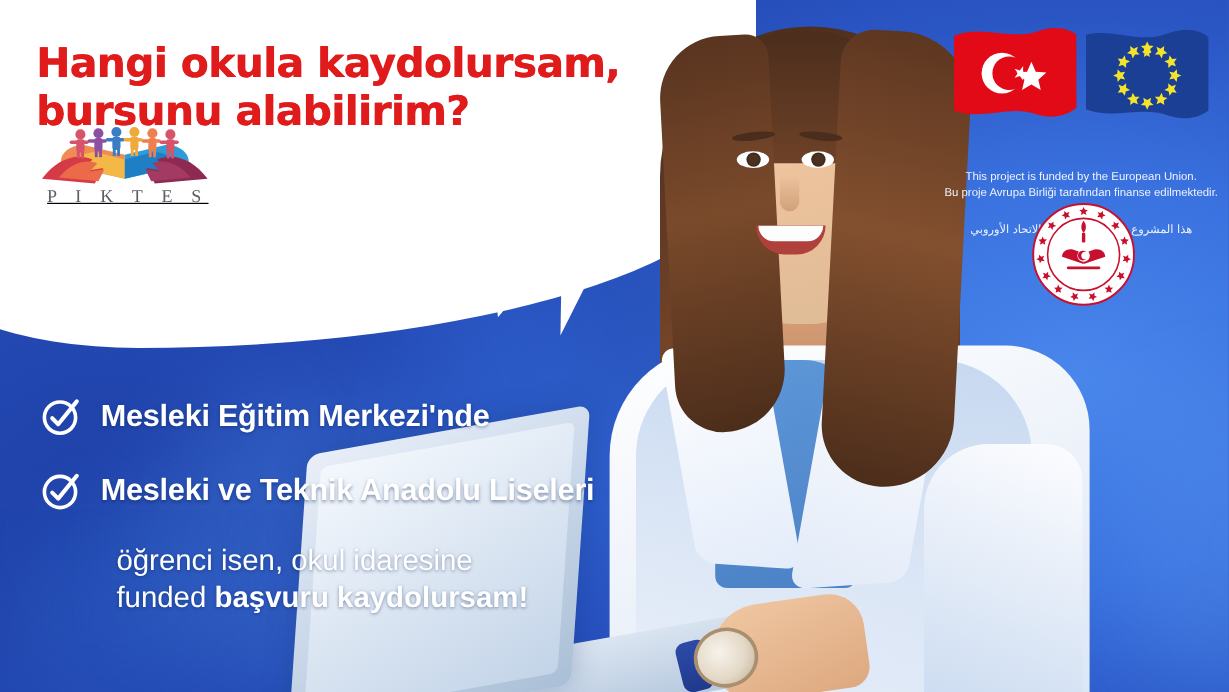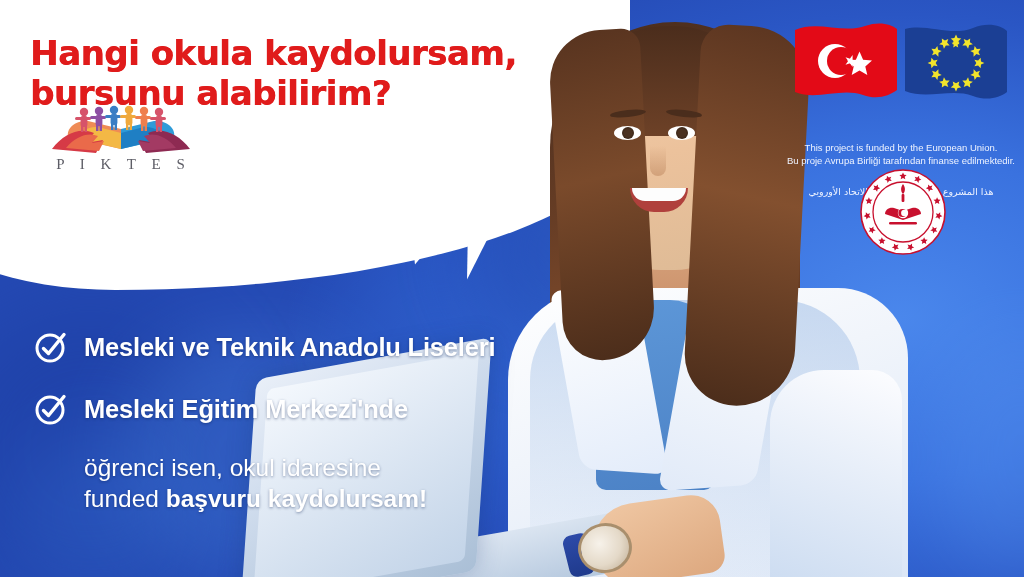--- a/index.html
+++ b/index.html
@@ -67,22 +67,22 @@
     line-height:1.05;
     letter-spacing:-0.5px;
     text-shadow:0.5px 0 0 #e01b1b;
   }
   .headline .l1 { display:block; }
   .headline .l2 { display:block; text-align:left; padding-right:18px; margin-top:4px; }
 
   
   .piktes {
     position:absolute; z-index:8;
-    left:46px; top:103px;
-    width:150px; height:72px;
+    left:29px; top:103px;
+    width:150px; height:72px;text-decoration:underline;
   }
   .piktes svg { display:block; width:150px; height:54px; }
   .piktes-word {
     text-align:center;
     font-family:"Liberation Serif", serif;
     font-size:15px;
     letter-spacing:6px;
     color:#5d5d66;
     margin-top:-1px;
     padding-left:5px;
@@ -208,21 +208,21 @@
     color:#ffffff;
     font-family:"Liberation Sans", sans-serif;
     font-weight:bold;
     font-size:25.5px;
     letter-spacing:-0.2px;
     text-shadow:0 1px 3px rgba(10,30,80,.45);
     white-space:nowrap;
   }
 
   .closing {
-    position:absolute; z-index:10; left:84px; top:452px; width:480px;
+    position:absolute; z-index:10; left:97px; top:452px; width:480px;
     color:#ffffff;
     font-family:"Liberation Sans", sans-serif;
     font-size:24.5px;
     line-height:1.28;
     text-shadow:0 1px 3px rgba(10,30,80,.45);
   }
   .closing .bold { font-weight:bold; }
   .closing-line { display:block; white-space:nowrap; }
 </style>
 </head>
@@ -476,30 +476,30 @@
   </div>
 
   <div class="bullets">
     <div class="bullet">
       <span class="chk">
         <svg viewBox="0 0 34 34">
           <circle cx="16" cy="18" r="13" fill="none" stroke="#ffffff" stroke-width="3"></circle>
           <path d="M9.5 18.5 L14.5 23.5 L30 4.5" fill="none" stroke="#ffffff" stroke-width="3.4" stroke-linecap="round" stroke-linejoin="round"></path>
         </svg>
       </span>
-      <span class="bullet-label">Mesleki ve Teknik Anadolu Liseleri</span>
+      <span class="bullet-label">Mesleki Eğitim Merkezi'nde</span>
     </div>
     <div class="bullet">
       <span class="chk">
         <svg viewBox="0 0 34 34">
           <circle cx="16" cy="18" r="13" fill="none" stroke="#ffffff" stroke-width="3"></circle>
           <path d="M9.5 18.5 L14.5 23.5 L30 4.5" fill="none" stroke="#ffffff" stroke-width="3.4" stroke-linecap="round" stroke-linejoin="round"></path>
         </svg>
       </span>
-      <span class="bullet-label">Mesleki Eğitim Merkezi'nde</span>
+      <span class="bullet-label">Mesleki ve Teknik Anadolu Liseleri</span>
     </div>
   </div>
 
   <div class="closing">
     <span class="closing-line">öğrenci isen, okul idaresine</span>
     <span class="closing-line"><span>funded </span><span class="bold">başvuru kaydolursam!</span></span>
   </div>
 
 </div>
 

